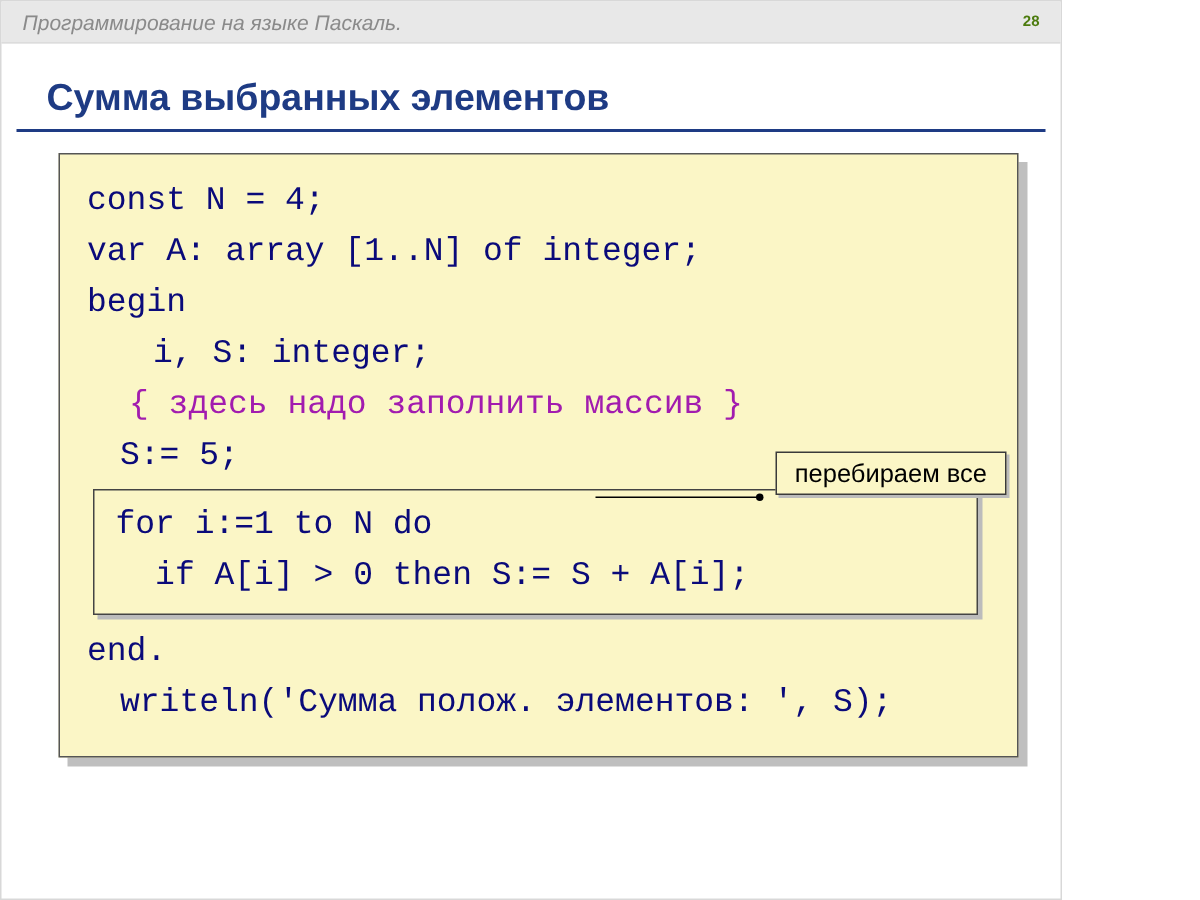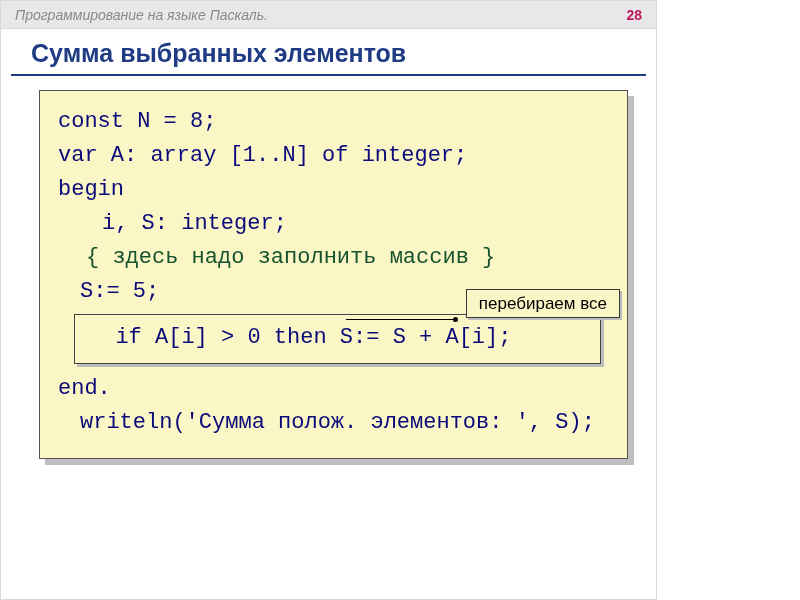--- a/index.html
+++ b/index.html
@@ -3,21 +3,21 @@
 <meta charset="utf-8">
 <style>
   * { box-sizing: border-box; }
   html, body {
     margin: 0; padding: 0;
     width: 800px; height: 600px;
     font-family: Arial, Helvetica, sans-serif;
     background: #ffffff;
   }
   .slide {
-    width: 657px; height: 600px;
+    width: 708px; height: 600px;
     background: #ffffff;
     position: relative;
     border: 1px solid #d8d8d8;
   }
   .topbar {
     display: flex;
     align-items: center;
     background: #e8e8e8;
     height: 28px;
     padding: 0 14px;
@@ -25,31 +25,31 @@
   }
   .topbar-title {
     flex: 1;
     font-size: 14px;
     color: #8a8a8a;
     font-style: italic;
   }
   .pagenum {
     width: 40px;
     text-align: right;
-    color: #be185d;
+    color: #4d7c0f;
     font-weight: bold;
-    font-size: 14px;
+    font-size: 10px;
   }
   .heading {
     color: #1e3b84;
     font-weight: bold;
     font-size: 25px;
     padding: 6px 20px 6px 20px;
     border-bottom: 2px solid #1e3b84;
-    margin: 4px 10px 14px 10px;
+    margin: 16px 10px 14px 10px;
   }
   .codebox-wrap {
     position: relative;
     margin: 0 28px 0 38px;
   }
   .codebox-shadow {
     position: absolute;
     top: 6px; left: 6px;
     right: -6px; bottom: -6px;
     background: #bfbfbf;
@@ -61,28 +61,28 @@
     background: #fbf6c6;
     border: 1px solid #555;
     padding: 14px 18px 18px 18px;
     font-family: "Courier New", Courier, monospace;
     font-size: 22px;
     line-height: 1.55;
     color: #0a0a7a;
   }
   .codebox .indent1 { padding-left: 44px; }
   .codebox .comment {
-    color: #14532d;
+    color: #a21caf;
     padding-left: 28px;
   }
   .codebox .line { white-space: pre; }
   .codebox .s0 { padding-left: 22px; }
   .subbox {
     position: relative;
-    margin: 4px 8px 8px 16px;
+    margin: 4px 8px 8px 4px;
     border: 1px solid #444;
     background: #fbf6c6;
     padding: 6px 10px 8px 14px;
     box-shadow: 3px 3px 0 #bcbcbc;
   }
   .subbox .line { white-space: pre; }
   .callout {
     position: absolute;
     top: -8px;
     right: -6px;
@@ -130,34 +130,35 @@
   <div class="topbar">
     <div class="topbar-title">Программирование на языке Паскаль.</div>
     <div class="pagenum">28</div>
   </div>
 
   <div class="heading">Сумма выбранных элементов</div>
 
   <div class="codebox-wrap">
     <div class="codebox-shadow"></div>
     <div class="codebox">
-      <div class="line">const N = 8;</div>
+      <div class="line">const N = 4;</div>
       <div class="line">var A: array [1..N] of integer;</div>
       <div class="line">begin</div>
       <div class="line indent1">i, S: integer;</div>
       <div class="line comment">{ здесь надо заполнить массив }</div>
       <div class="line s0">S:= 5;</div>
 
       <div class="subbox">
         <div class="callout">
           <div class="callout-line"></div>
           <div class="callout-box">
             <div>перебираем все</div>
           </div>
         </div>
+        <div class="line">for i:=1 to N do</div>
         <div class="line">  if A[i] &gt; 0 then S:= S + A[i];</div>
       </div>
 
       <div class="line">end.</div>
       <div class="line s0">writeln('Сумма полож. элементов: ', S);</div>
     </div>
   </div>
 
 </div>
 

